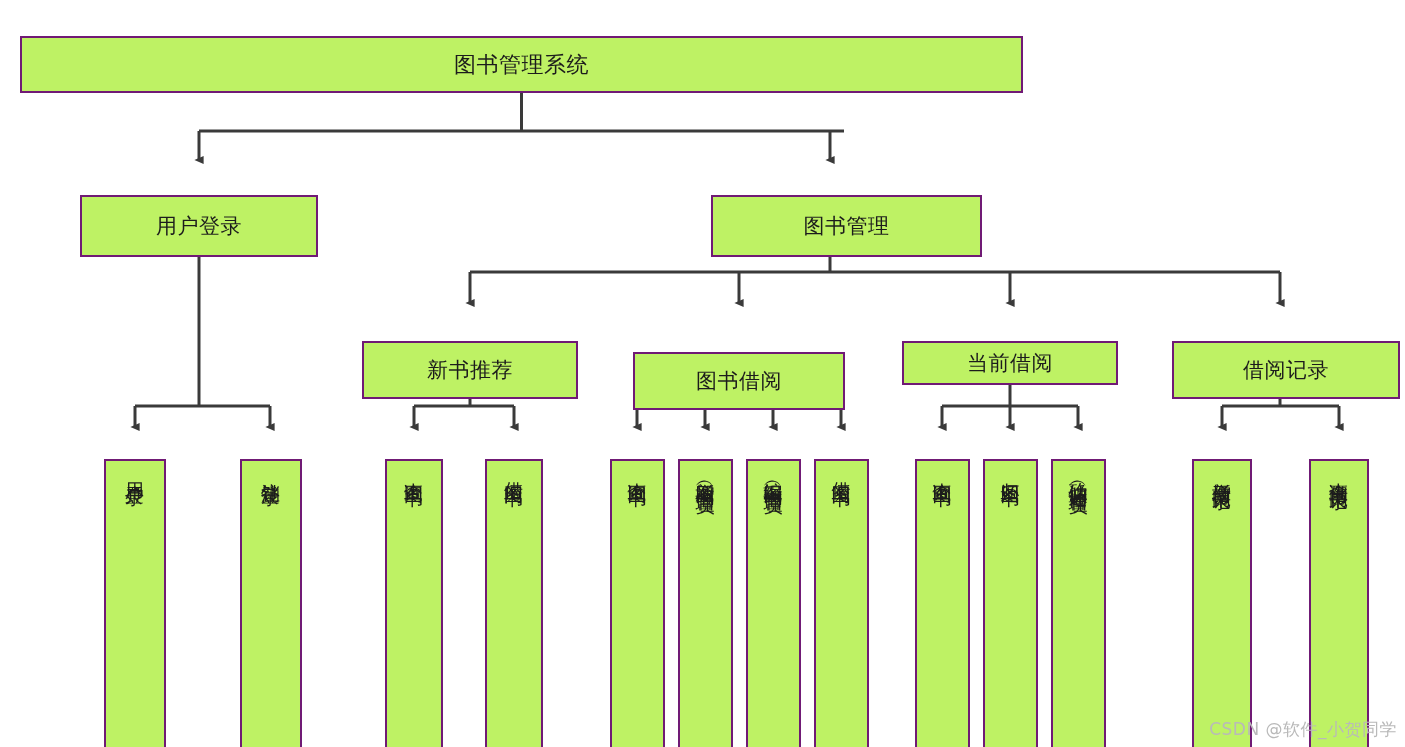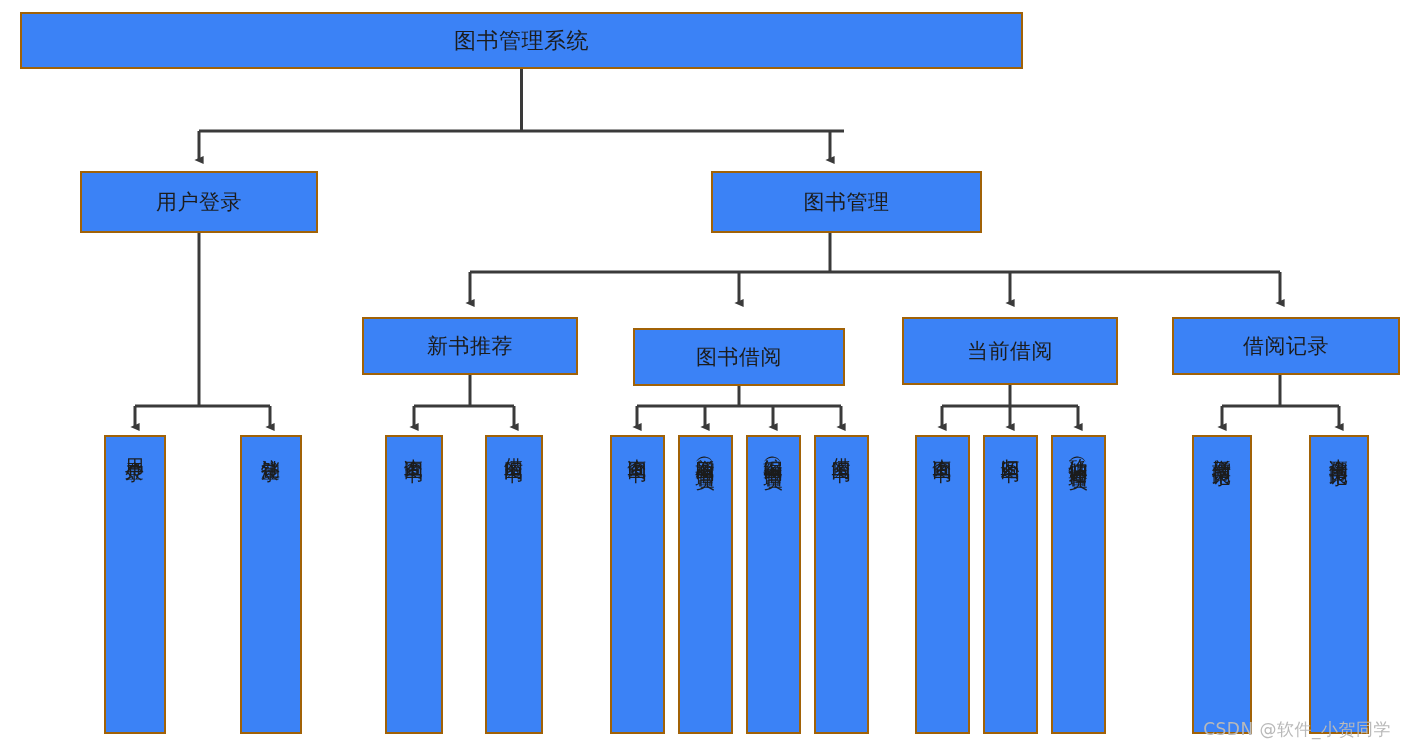--- a/index.html
+++ b/index.html
@@ -21,26 +21,27 @@
   #diagram-svg {
     position: absolute;
     left: 0;
     top: 0;
     width: 1405px;
     height: 747px;
   }
   .node {
     position: absolute;
     box-sizing: border-box;
-    background: #3b82f6;
-    border: 2px solid #a16207;
+    background: #bef264;
+    border: 2px solid #701a75;
     display: flex;
     align-items: center;
     justify-content: center;
     overflow: hidden;
+    margin-top: 24px;
   }
   .node .node-label {
     color: #1c1c1c;
     line-height: 1.18;
     text-align: center;
     white-space: nowrap;
   }
   
   .node.horiz .node-label {
     font-size: 21px;
@@ -58,21 +59,21 @@
   .node.vert .node-label {
     writing-mode: vertical-rl;
     text-orientation: upright;
     font-size: 19px;
     letter-spacing: 2px;
     line-height: 1;
     white-space: nowrap;
   }
   #watermark {
     position: absolute;
-    right: 14px;
+    right: 8px;
     bottom: 6px;
     font-size: 17px;
     color: #b9b9b9;
     letter-spacing: 0.5px;
     white-space: nowrap;
     pointer-events: none;
   }
 </style>
 </head>
 <body>
@@ -142,21 +143,21 @@
   <div class="node horiz" style="left:711px; top:171px; width:271px; height:62px;">
     <span class="node-label">图书管理</span>
   </div>
 
   <div class="node horiz" style="left:362px; top:317px; width:216px; height:58px;justify-content:center;">
     <span class="node-label">新书推荐</span>
   </div>
   <div class="node horiz" style="left:633px; top:328px; width:212px; height:58px;">
     <span class="node-label">图书借阅</span>
   </div>
-  <div class="node horiz" style="left:902px; top:317px; width:216px; height:68px;">
+  <div class="node horiz" style="left:902px; top:317px; width:216px; height:44px;">
     <span class="node-label">当前借阅</span>
   </div>
   <div class="node horiz" style="left:1172px; top:317px; width:228px; height:58px;">
     <span class="node-label">借阅记录</span>
   </div>
 
   <div class="node vert" style="left:104px; top:435px; width:62px; height:299px;">
     <span class="node-label">用户登录</span>
   </div>
   <div class="node vert" style="left:240px; top:435px; width:62px; height:299px;">

